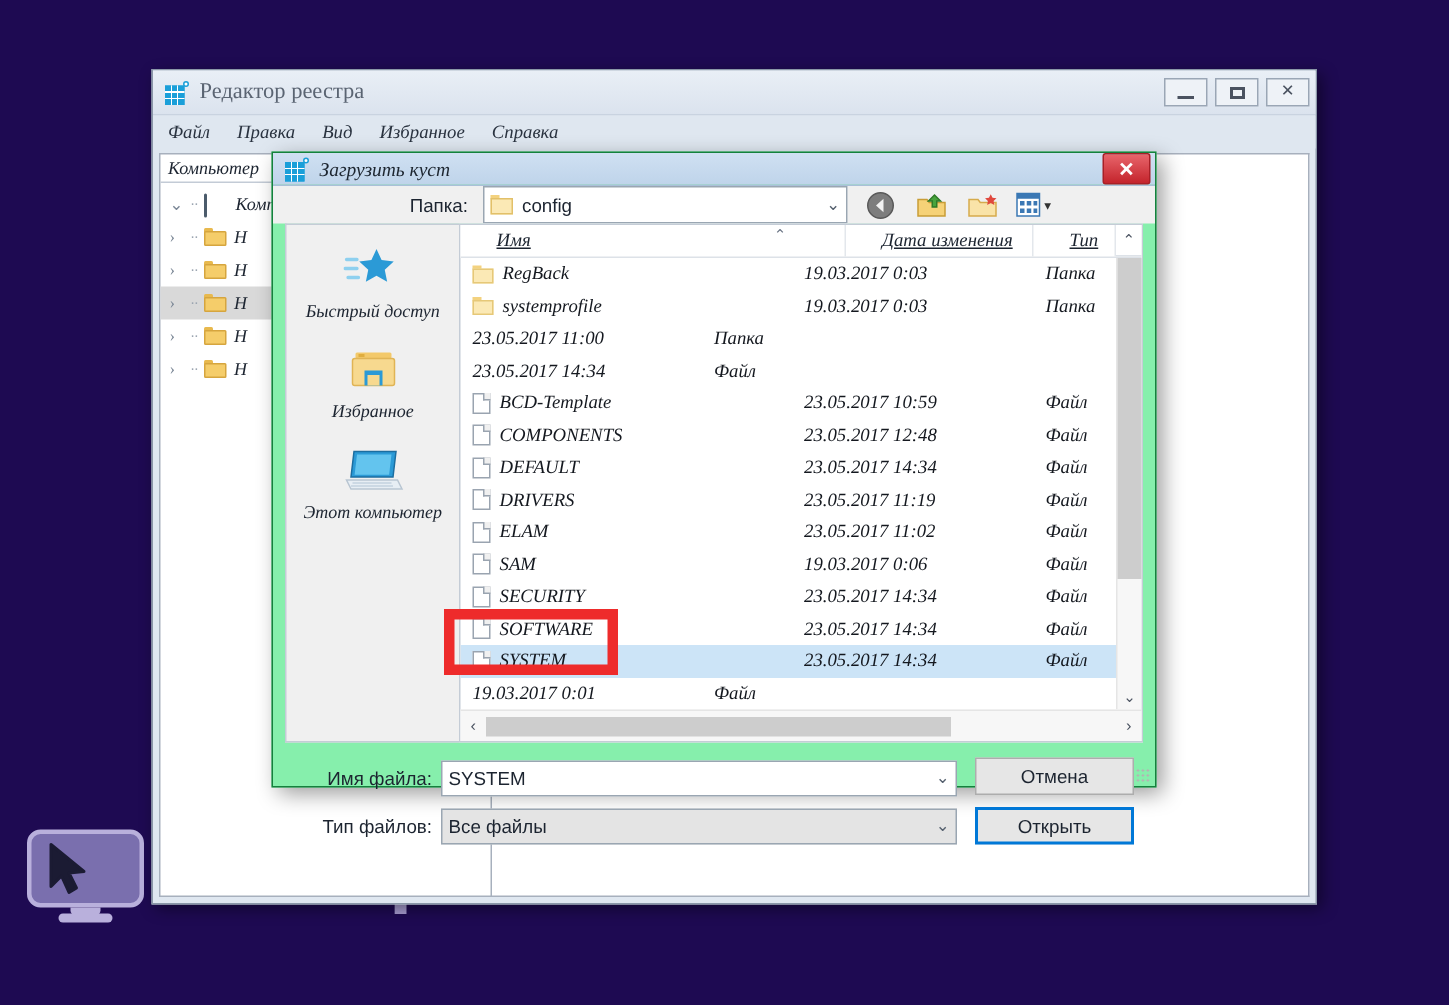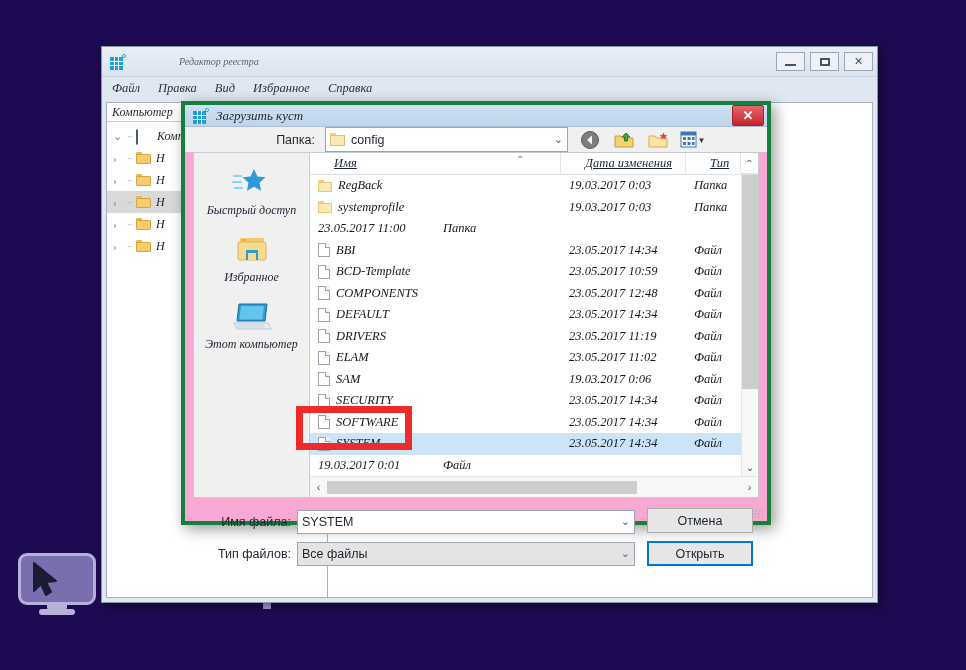--- a/index.html
+++ b/index.html
@@ -64,22 +64,22 @@
   }
   .reg-ico .grid::after{
     content:""; position:absolute; left:0; top:0; width:100%; height:100%;
     background: linear-gradient(to bottom,transparent 30%,#fff 30% 36%,transparent 36% 62%,#fff 62% 68%,transparent 68%);
   }
   .reg-ico .dot {
     position: absolute; right: 0; top: 0; width: 4px; height: 4px;
     border: 1px solid #1a9fd9; border-radius: 50%; background: #fff;
   }
   #regedit-title {
-    font-size: 10px; color: #5a6472; font-style: italic;
-    font-family: "Liberation Serif", serif; flex: 1; margin-left: 46px;
+    font-size: 15px; color: #5a6472; 
+    font-family: "Liberation Serif", serif; flex: 1;
   }
   .win-btns { display: flex; gap: 5px; }
   .win-btn {
     width: 29px; height: 19px; border: 1px solid #9aa6b5; background: #eef2f7;
     display: flex; align-items: center; justify-content: center;
     font-size: 11px; color: #4a5260; line-height: 1;
   }
   .win-btn .mark-min { width: 11px; height: 2px; background: #4a5260; margin-top: 6px; }
   .win-btn .mark-max { width: 10px; height: 8px; border: 2px solid #4a5260; }
   #regedit-menubar {
@@ -110,21 +110,21 @@
   .pc-ico .b { width: 17px; height: 2px; background: #c3ccd6; }
   .fold-ico { width: 15px; height: 12px; margin-right: 5px; flex:none; position: relative;}
   .fold-ico .tab { position:absolute; left:0; top:0; width:6px; height:3px; background:#e8b94e; border-radius:1px 1px 0 0;}
   .fold-ico .bd { position:absolute; left:0; top:2px; width:15px; height:10px; background:#f5cd6a;
     border:1px solid #d6a53e; border-radius:1px;}
   #reg-right { flex: 1; background: #fff; border: 1px solid #a7b0bd; border-left: none; }
 
   
   #dialog {
     position: absolute; left: 181px; top: 101px; width: 590px; height: 424px;
-    background: #f9a8d4; border: 4px solid #15803d;
+    background: #86efac; border: 1px solid #15803d;
     box-shadow: 4px 4px 14px rgba(0,0,0,.40);
     z-index: 3; display: flex; flex-direction: column;
   }
   #dlg-titlebar {
     height: 29px; background: linear-gradient(to bottom,#cfe0f2,#bfd4ea);
     display: flex; align-items: center; padding-left: 8px; padding-right: 3px;
     border-bottom: 1px solid #a9c0d8;
   }
   #dlg-title {
     flex: 1; font-family: "Liberation Serif", serif; font-style: italic;
@@ -171,21 +171,21 @@
   }
   #col-name { flex: 1; }
   #col-date { width: 125px; }
   #col-type { width: 55px; }
   #sort-caret { position:absolute; left:46%; top:1px; color:#6b7585; font-size:10px;}
   #hdr-scrollcap { width: 17px; display:flex; align-items:center; justify-content:center;
      color:#4a5260; font-size:10px; border-bottom:1px solid #dde2e8;}
   #listbody { flex: 1; display: flex; overflow: hidden; }
   #rows { flex: 1; min-width:0;}
   .row { height: 21.5px; display: flex; align-items: center;
-    font-family: "Liberation Serif", serif; font-style: italic; font-size: 12.5px; color: #14181f; }
+    font-family: "Liberation Serif", serif; font-style: italic; font-size: 12.5px; color: #14181f; gap: 36px; }
   .row.sel { background: #cce4f7; }
   .row .nm { flex: 1; display: flex; align-items: center; gap: 6px; padding-left: 8px; min-width:0;}
   .row .dt { width: 125px; padding-left: 8px; }
   .row .tp { width: 55px; padding-left: 8px; }
   .ic-folder { width: 14px; height: 12px; position: relative; flex:none;}
   .ic-folder .tab{position:absolute;left:0;top:0;width:6px;height:3px;background:#f3d27f;}
   .ic-folder .bd{position:absolute;left:0;top:2px;width:14px;height:10px;background:#fbe9b5;border:1px solid #e6c878;}
   .ic-file { width: 12px; height: 14px; background: #fff; border: 1px solid #9aa4b0; flex:none; position:relative;}
   .ic-file::after{content:"";position:absolute;right:-1px;top:-1px;width:4px;height:4px;
     background:#f0f0f0;border-left:1px solid #9aa4b0;border-bottom:1px solid #9aa4b0;}
@@ -452,24 +452,20 @@
                 <span>systemprofile</span>
               </div>
               <div class="dt">19.03.2017 0:03</div>
               <div class="tp">Папка</div>
             </div>
             <div class="row">
               <div class="dt">23.05.2017 11:00</div>
               <div class="tp">Папка</div>
             </div>
             <div class="row">
-              <div class="nm">
-                <span class="ic-file"></span>
-                <span>BBI</span>
-              </div>
               <div class="dt">23.05.2017 14:34</div>
               <div class="tp">Файл</div>
             </div>
             <div class="row">
               <div class="nm">
                 <span class="ic-file"></span>
                 <span>BCD-Template</span>
               </div>
               <div class="dt">23.05.2017 10:59</div>
               <div class="tp">Файл</div>

